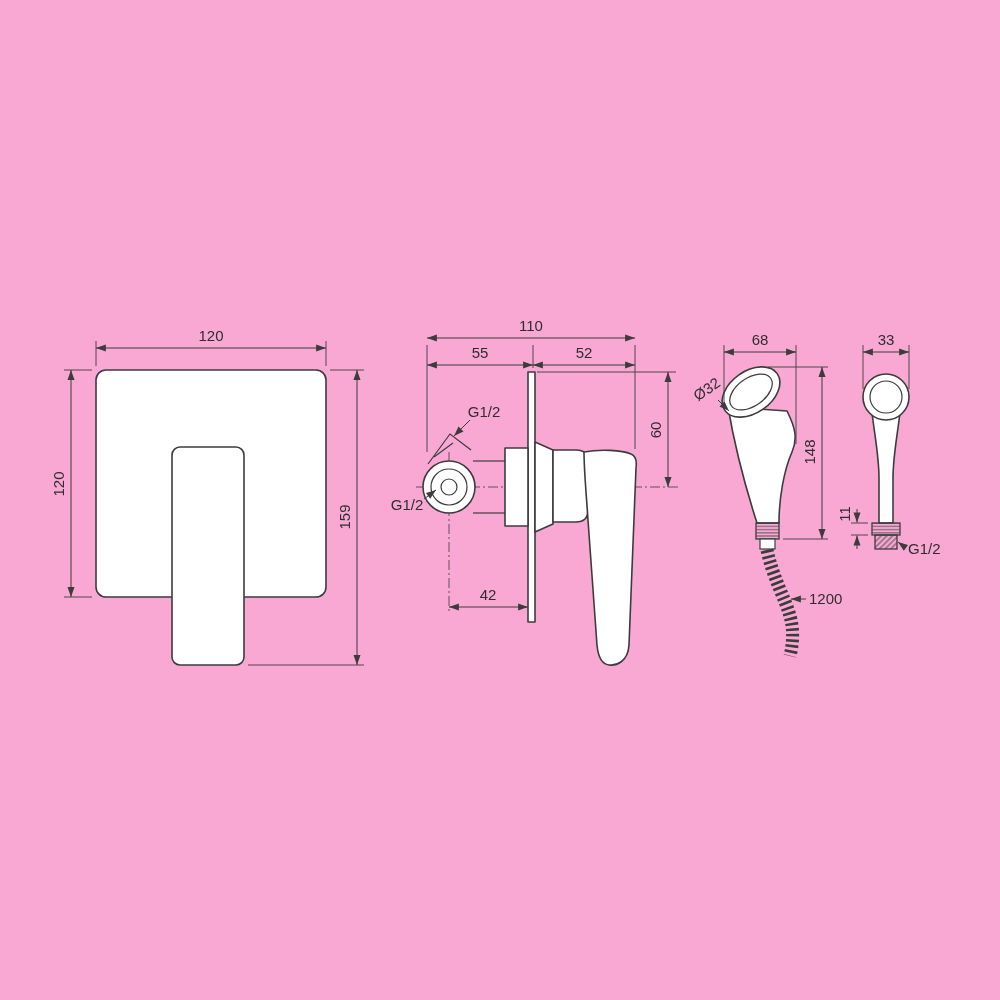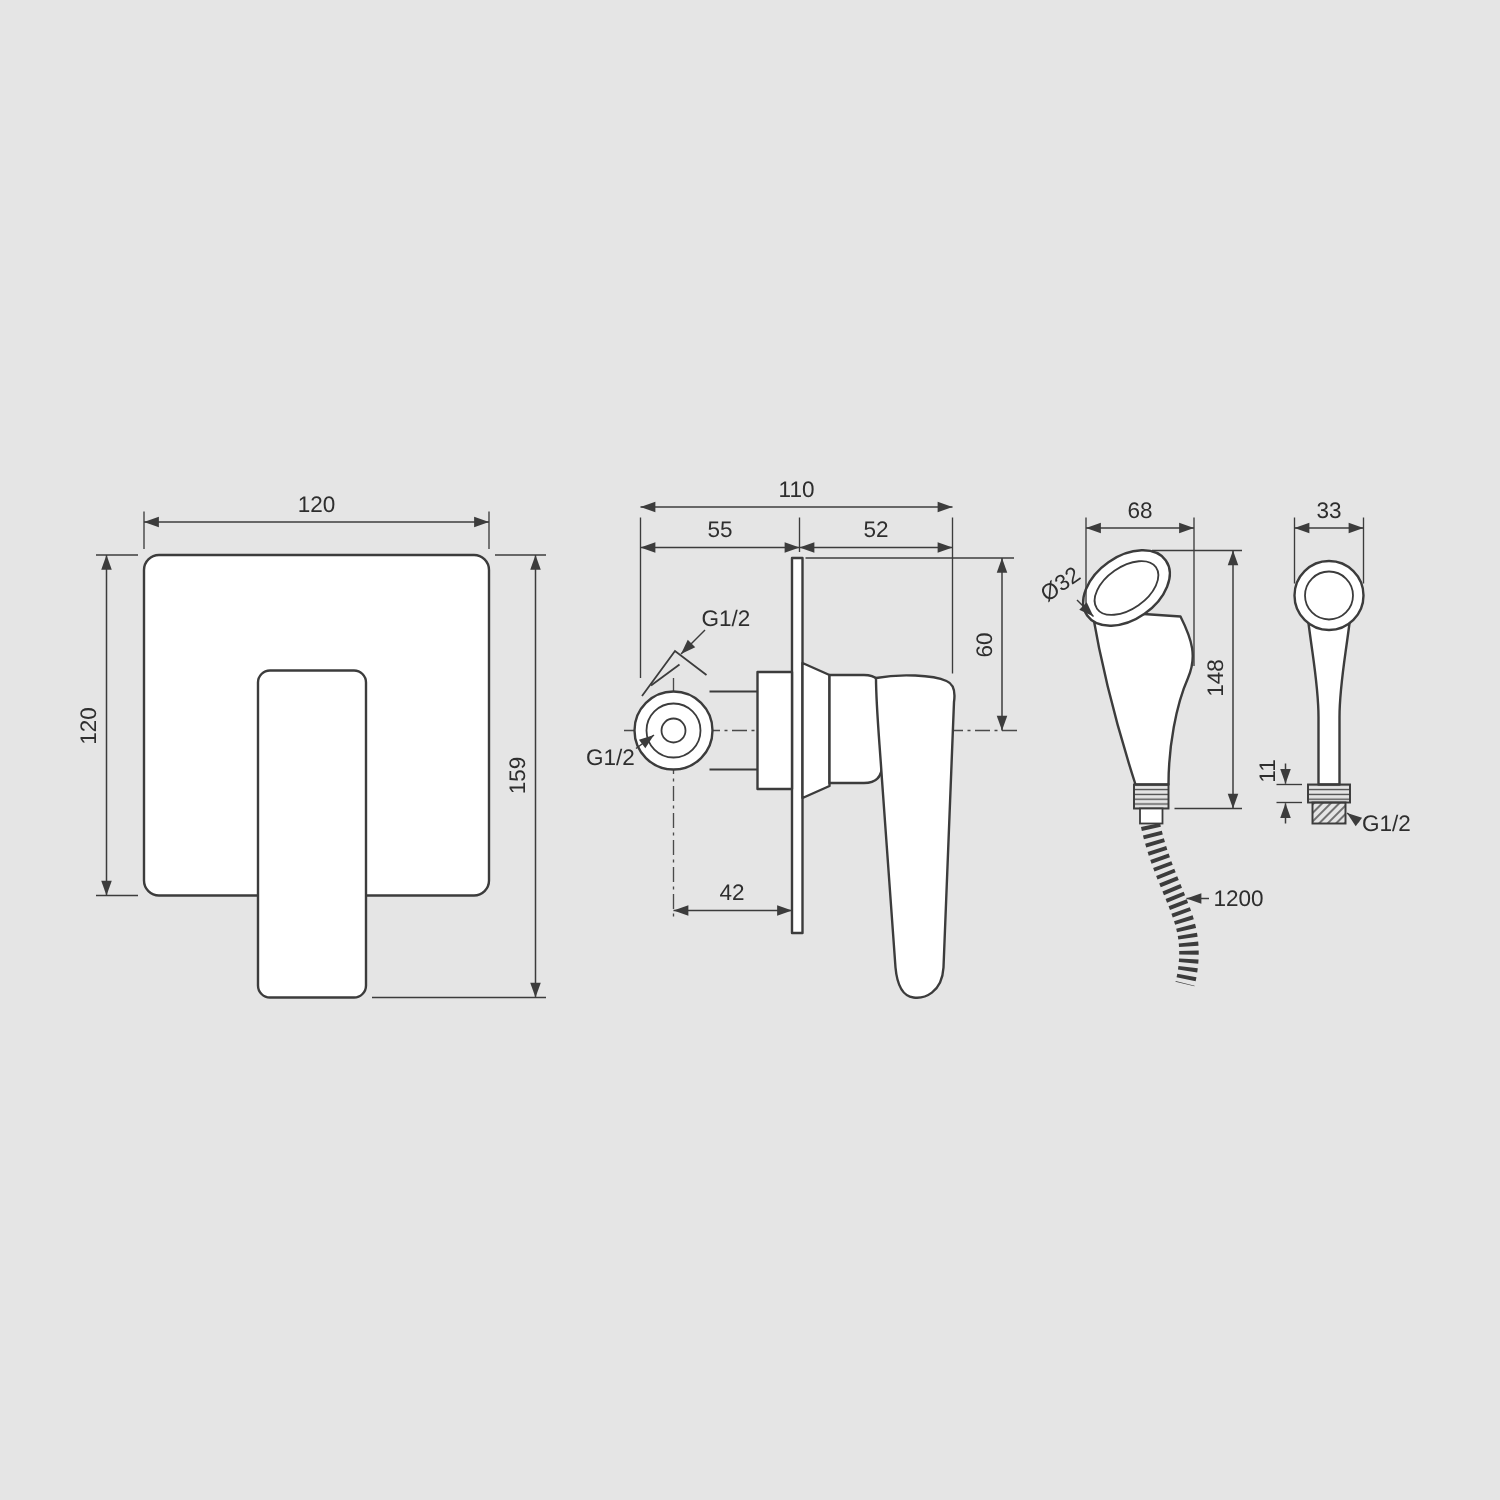--- a/index.html
+++ b/index.html
@@ -1,16 +1,16 @@
 <!DOCTYPE html>
 <html><head>
 <meta charset="utf-8">
 <style>
   html,body{margin:0;padding:0;background:#ffffff;}
-  .canvas{position:relative;width:1000px;height:1000px;background:#e5e5e5;overflow:hidden;
+  .canvas{position:relative;width:1000px;height:1000px;background:#f9a8d4;overflow:hidden;
           font-family:"Liberation Sans", sans-serif;}
   svg text{font-family:"Liberation Sans", sans-serif;font-size:15px;fill:#2e2e2e;}
   .obj{fill:#ffffff;stroke:#3c3c3c;stroke-width:1.6;stroke-linejoin:round;}
   .thin{fill:none;stroke:#3c3c3c;stroke-width:1.2;}
   .dim{stroke:#3c3c3c;stroke-width:1;fill:none;}
   .ext{stroke:#3c3c3c;stroke-width:0.9;fill:none;}
   .cl{stroke:#4a4a4a;stroke-width:0.9;fill:none;stroke-dasharray:10 3 2 3;}
   .hose{fill:none;stroke:#3c3c3c;stroke-width:13;stroke-dasharray:2.6 2.9;}
 </style>
 </head>

